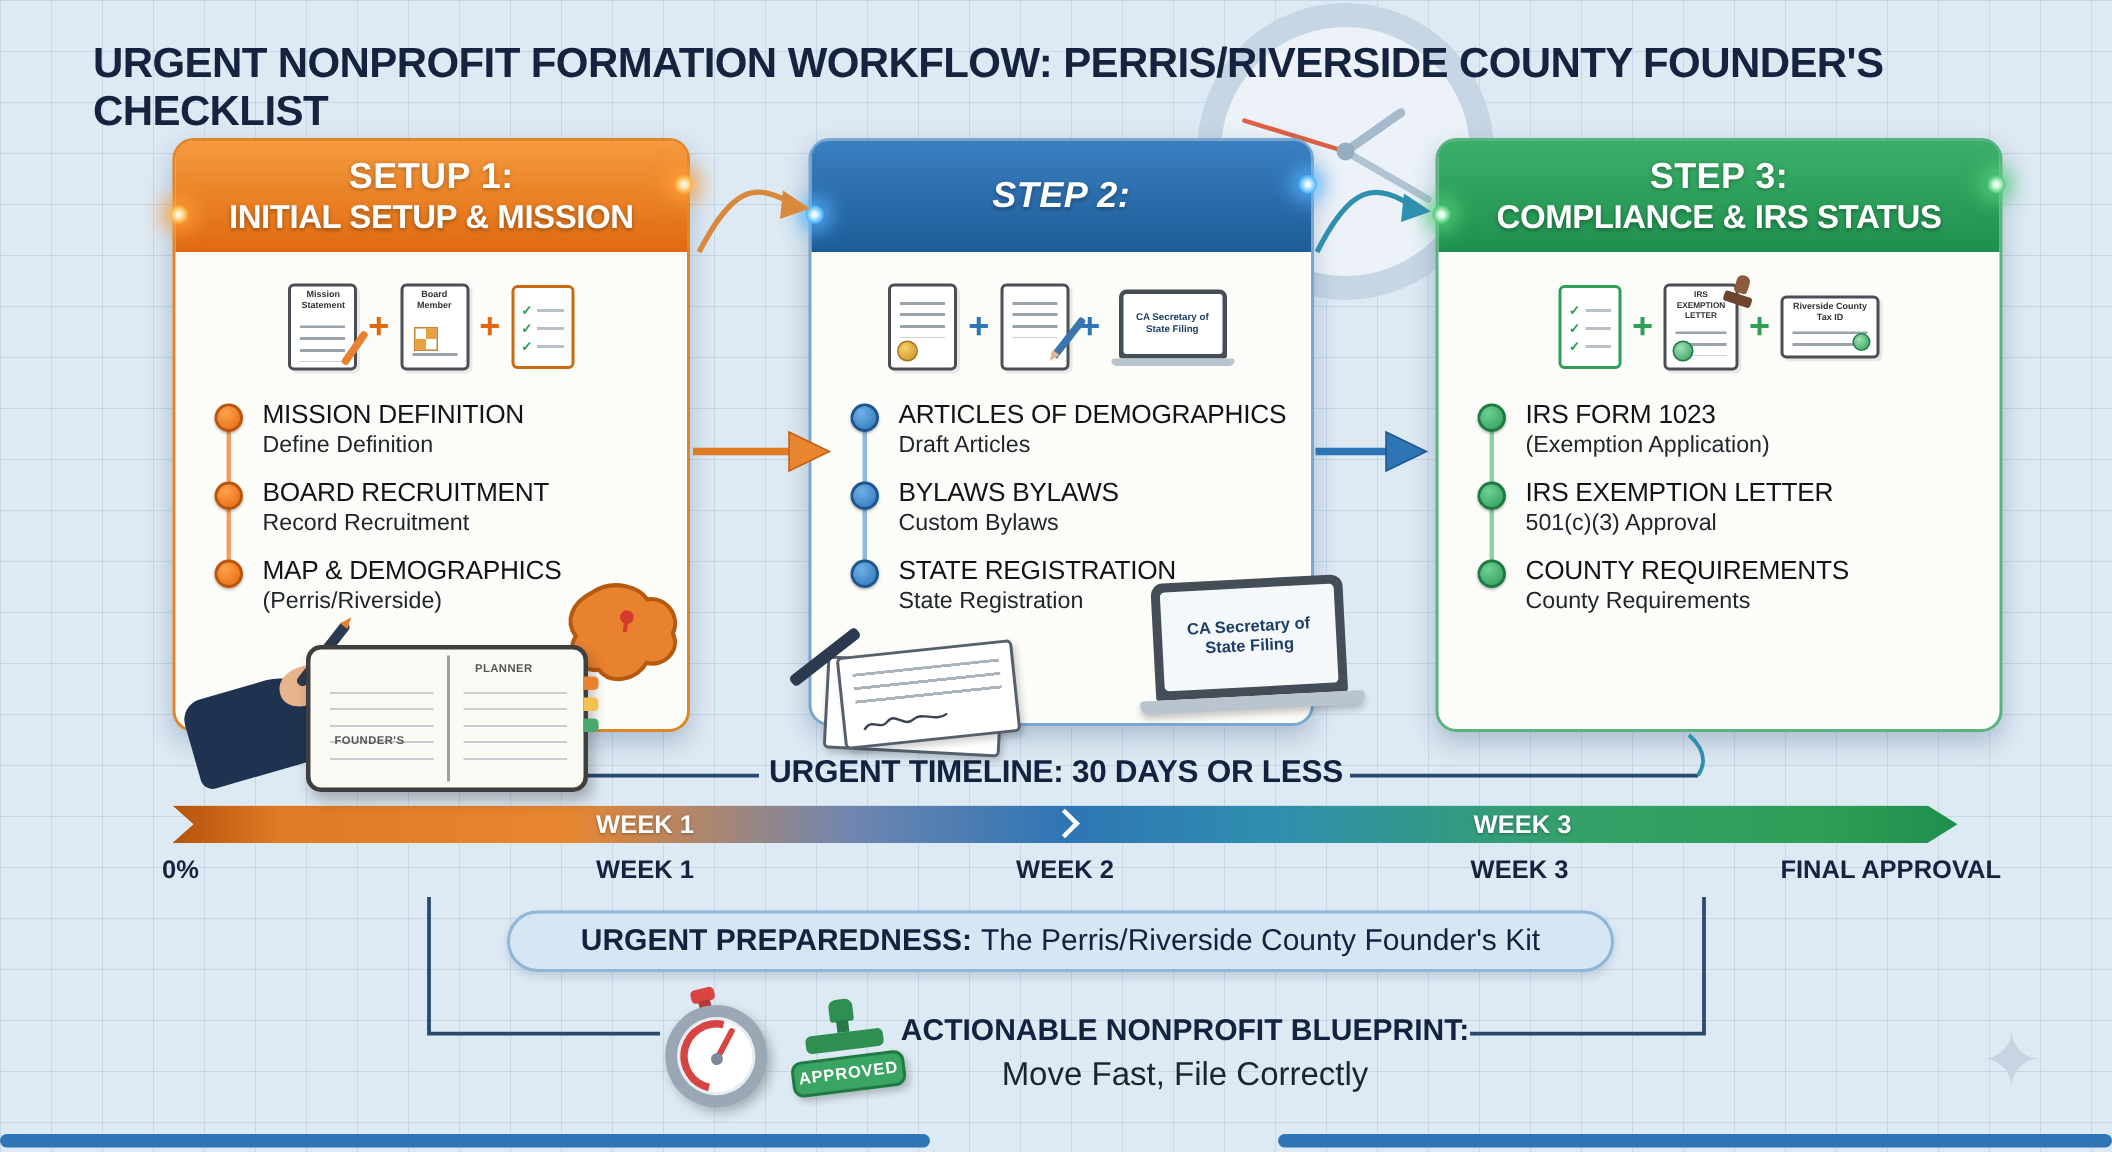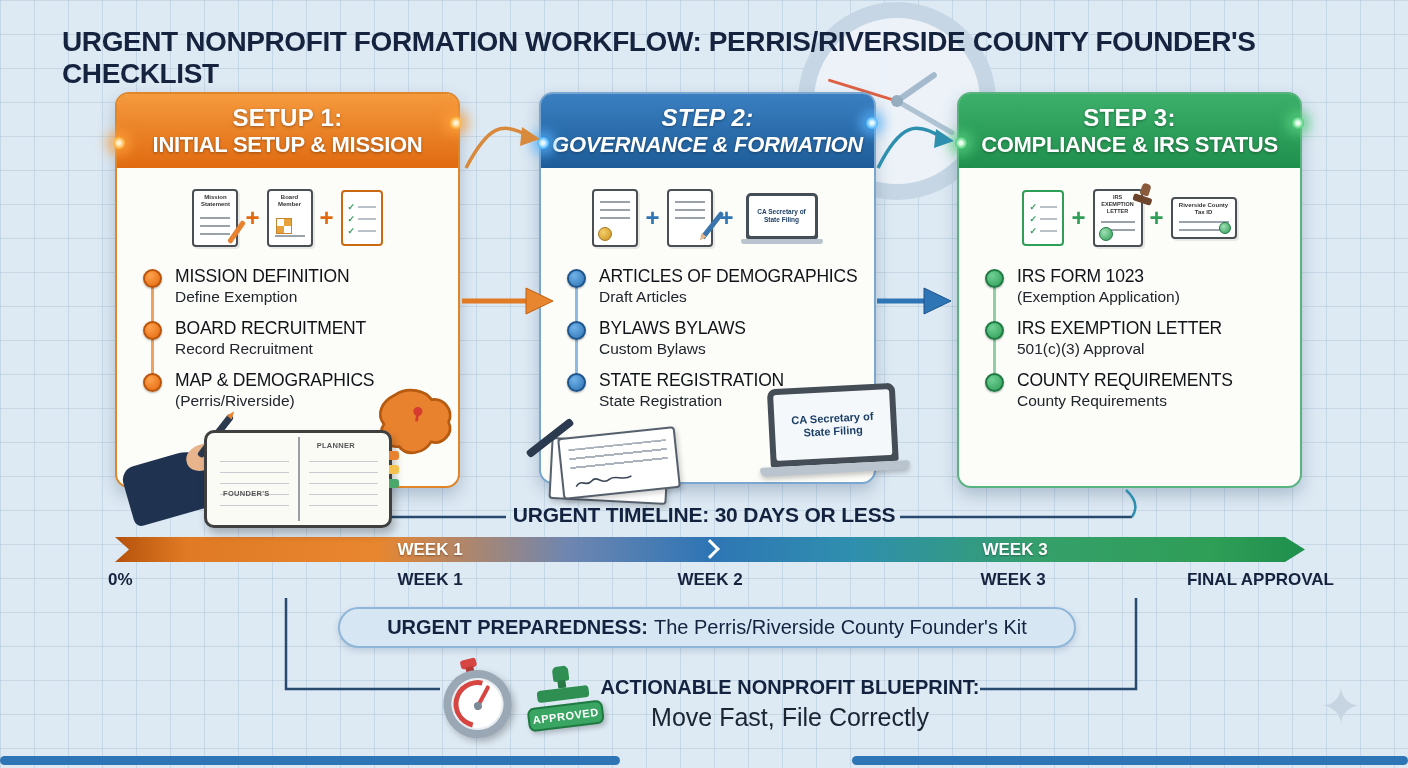--- a/index.html
+++ b/index.html
@@ -155,21 +155,21 @@
   
   .banner { position: absolute; left: 338px; top: 607px; width: 738px; height: 41px; z-index: 2;
     background: #d6e6f3; border: 2px solid #8fb6d8; border-radius: 24px; display: flex;
     align-items: center; justify-content: center; font-size: 20px; color: #13233f;
     box-shadow: 0 3px 6px rgba(50,80,120,.18); }
   .banner .b-bold { font-weight: bold; margin-right: 6px; }
   
   .footer-heading { position: absolute; left: 590px; top: 676px; width: 400px; text-align: center;
     font-size: 20px; font-weight: bold; color: #13233f; z-index: 2; }
   .footer-sub { position: absolute; left: 590px; top: 703px; width: 400px; text-align: center;
-    font-size: 25px; color: #1a2433; z-index: 2; }
+    font-size: 22px; color: #1a2433; z-index: 2; }
   
   .stopwatch { position: absolute; left: 438px; top: 658px; width: 78px; height: 80px; transform: rotate(-14deg); z-index: 4; }
   .sw-cap { position: absolute; left: 31px; top: 0; width: 16px; height: 9px; background: #d64541; border-radius: 3px; }
   .sw-stem { position: absolute; left: 35px; top: 8px; width: 8px; height: 6px; background: #b53a36; }
   .sw-face { position: absolute; left: 4px; top: 12px; width: 68px; height: 68px; border-radius: 50%;
     background: #fff; border: 8px solid #9aa7b5; box-shadow: inset 0 0 0 2px #e8edf2, 2px 4px 7px rgba(0,0,0,.25); }
   .sw-arc { position: absolute; left: 14px; top: 22px; width: 48px; height: 48px; border-radius: 50%;
     border: 5px solid transparent; border-top-color: #d64541; border-left-color: #d64541; transform: rotate(-18deg); }
   .sw-hand { position: absolute; left: 36px; top: 25px; width: 4px; height: 23px; background: #d64541;
     border-radius: 2px; transform-origin: 50% 100%; transform: rotate(42deg); }
@@ -235,41 +235,40 @@
         <div class="check-row">
             <span class="check-glyph">✓</span>
             <span class="check-line"></span>
           </div>
       </div>
     </div>
     <ul class="items">
       <li class="item">
         <span class="dot"></span>
         <div class="item-title">MISSION DEFINITION</div>
-        <div class="item-sub">Define Exemption</div>
+        <div class="item-sub">Define Definition</div>
       </li>
       <li class="item">
         <span class="dot"></span>
         <div class="item-title">BOARD RECRUITMENT</div>
         <div class="item-sub">Record Recruitment</div>
       </li>
       <li class="item">
         <span class="dot"></span>
         <div class="item-title">MAP &amp; DEMOGRAPHICS</div>
         <div class="item-sub">(Perris/Riverside)</div>
       </li>
     </ul>
   </div>
 
   <div class="card step2" style="left:539px;top:92px;width:337px;height:392px;">
     <div class="card-header">
       <span class="glow gl-left"></span>
       <span class="glow gl-right"></span>
       <div class="hl1">STEP 2:</div>
-      <div class="hl2">GOVERNANCE &amp; FORMATION</div>
     </div>
     <div class="icons-row">
       <div class="doc-icon">
         <div class="doc-lines" style="top:10px;"></div>
         <div class="seal"></div>
       </div>
       <span class="plus">+</span>
       <div class="doc-icon">
         <div class="doc-lines" style="top:10px;"></div>
         <div class="pencil"></div>
@@ -294,21 +293,21 @@
         <div class="item-sub">Custom Bylaws</div>
       </li>
       <li class="item">
         <span class="dot"></span>
         <div class="item-title">STATE REGISTRATION</div>
         <div class="item-sub">State Registration</div>
       </li>
     </ul>
   </div>
 
-  <div class="card step3" style="left:957px;top:92px;width:345px;height:396px;">
+  <div class="card step3" style="left:957px;top:92px;width:378px;height:396px;">
     <div class="card-header">
       <span class="glow gl-left"></span>
       <span class="glow gl-right"></span>
       <div class="hl1">STEP 3:</div>
       <div class="hl2">COMPLIANCE &amp; IRS STATUS</div>
     </div>
     <div class="icons-row">
       <div class="check-icon">
         <div class="check-row">
             <span class="check-glyph">✓</span>

